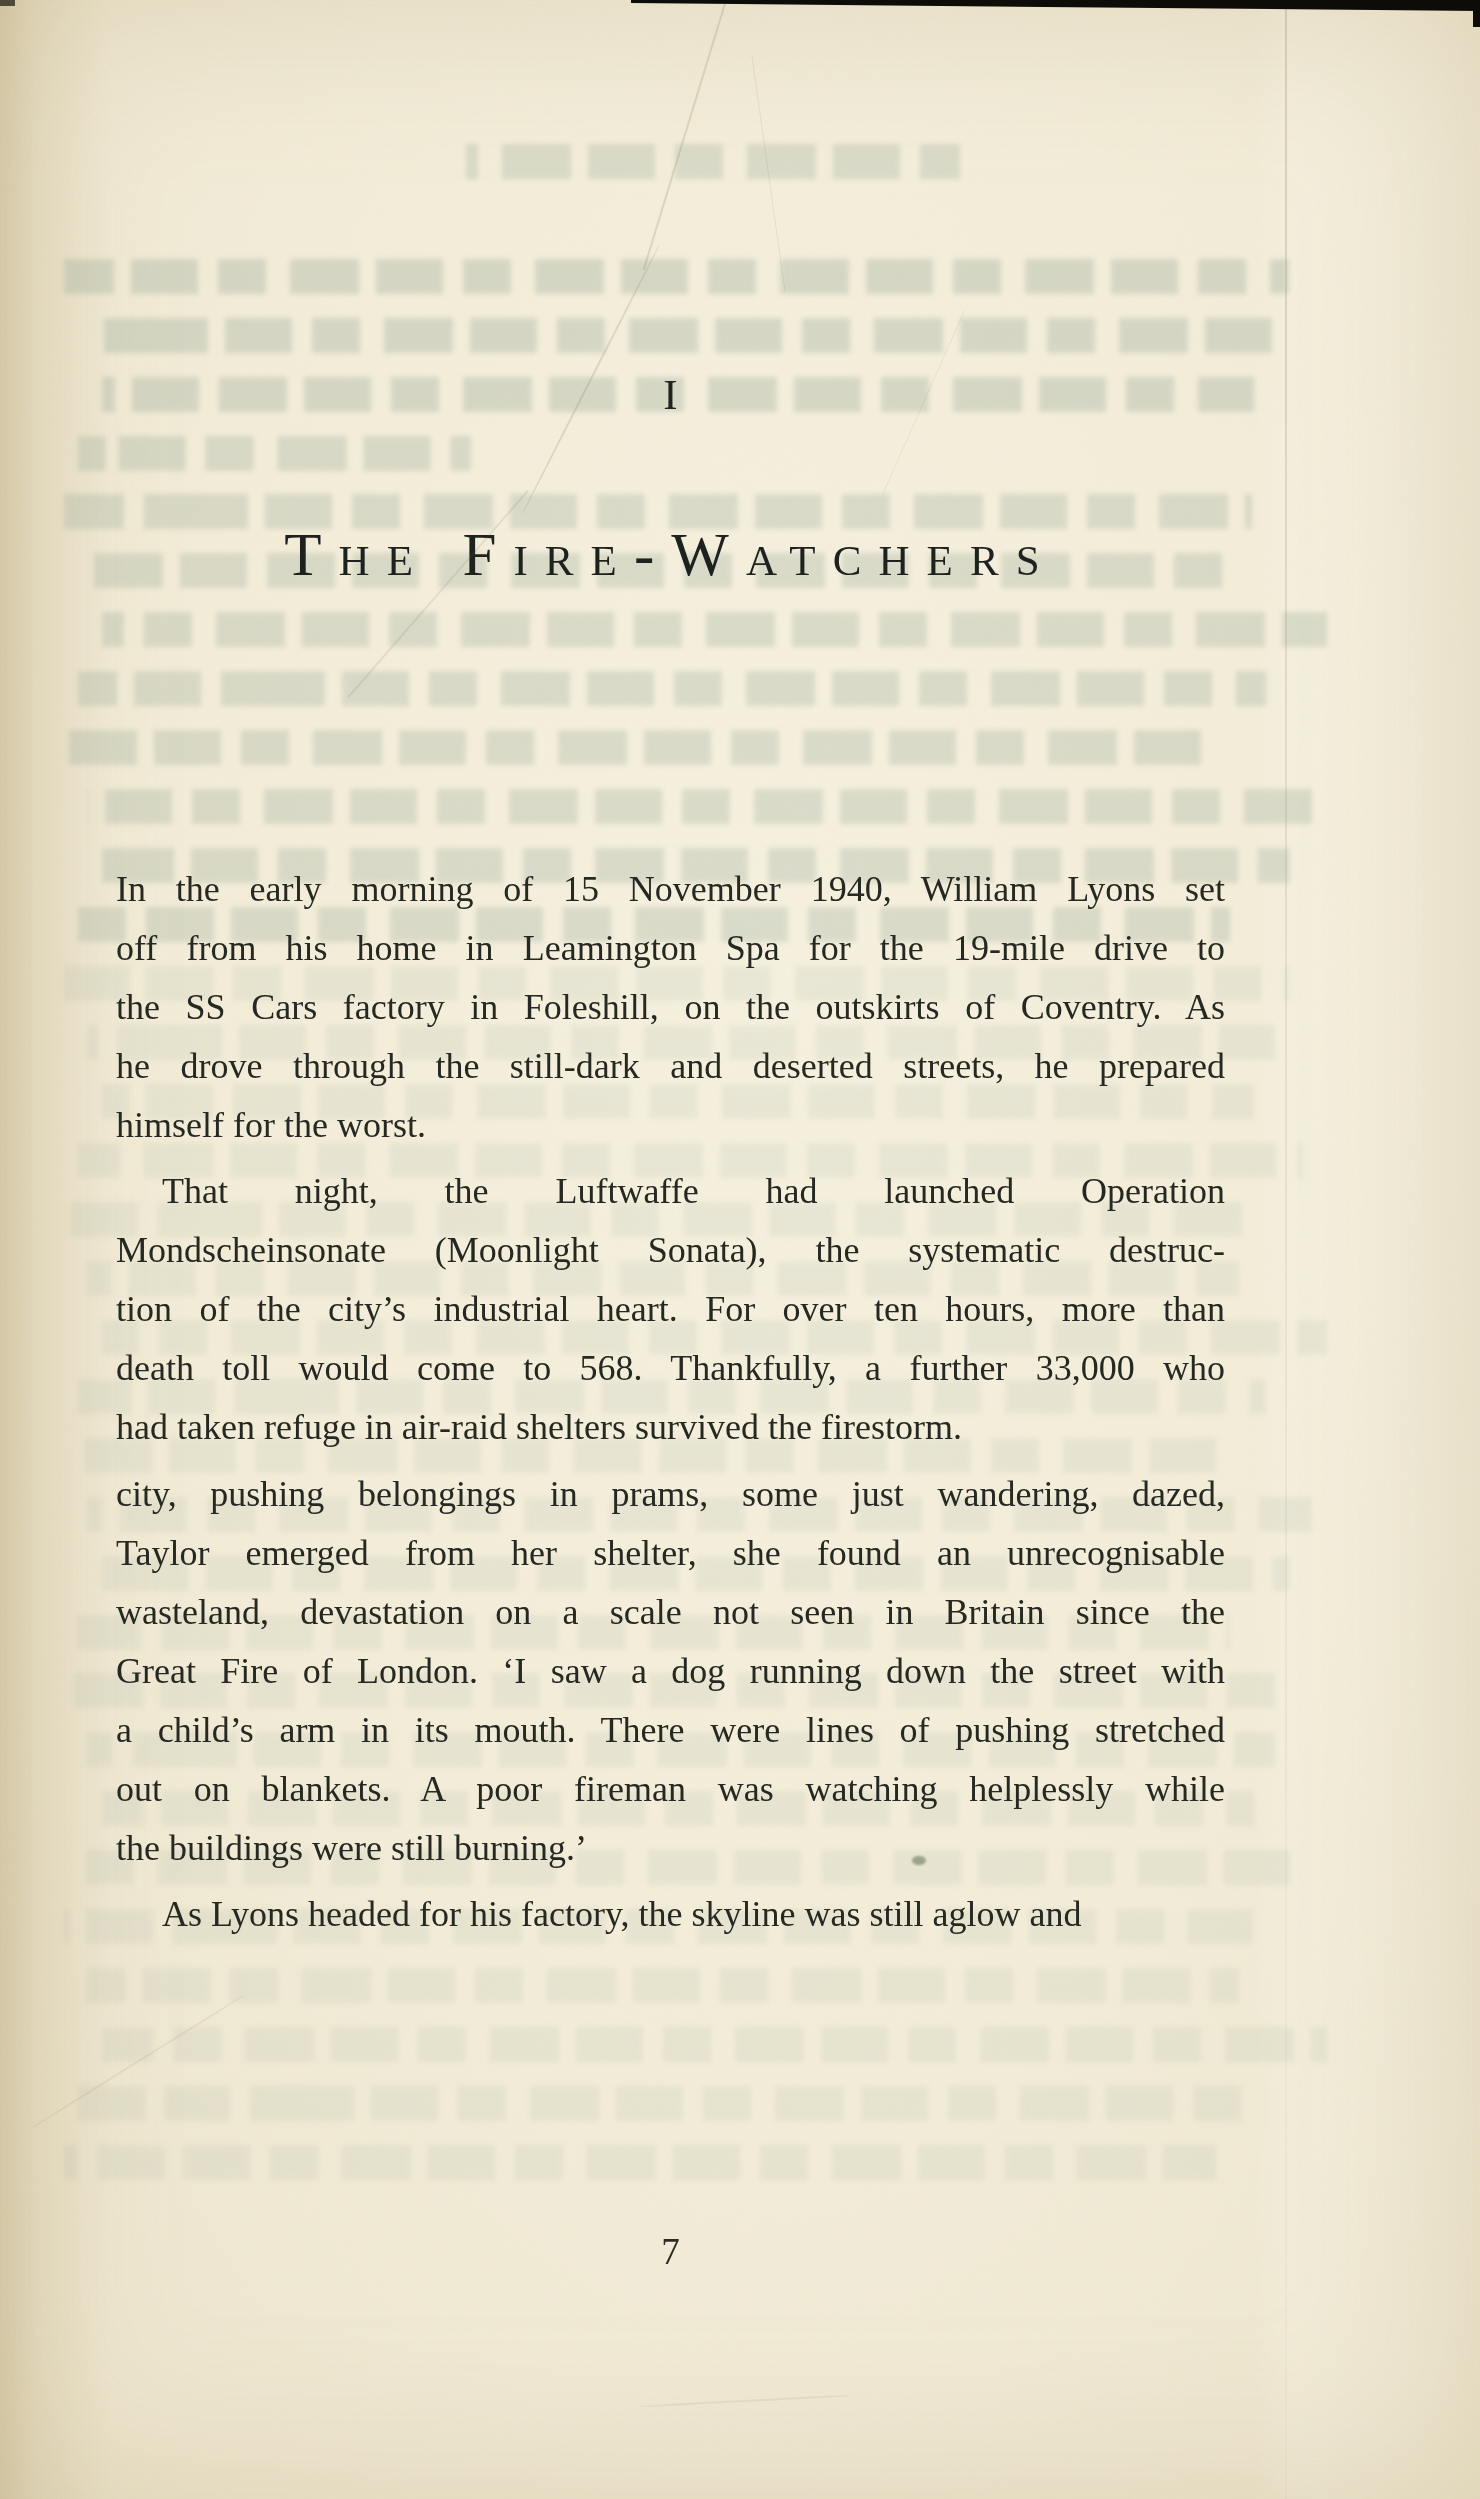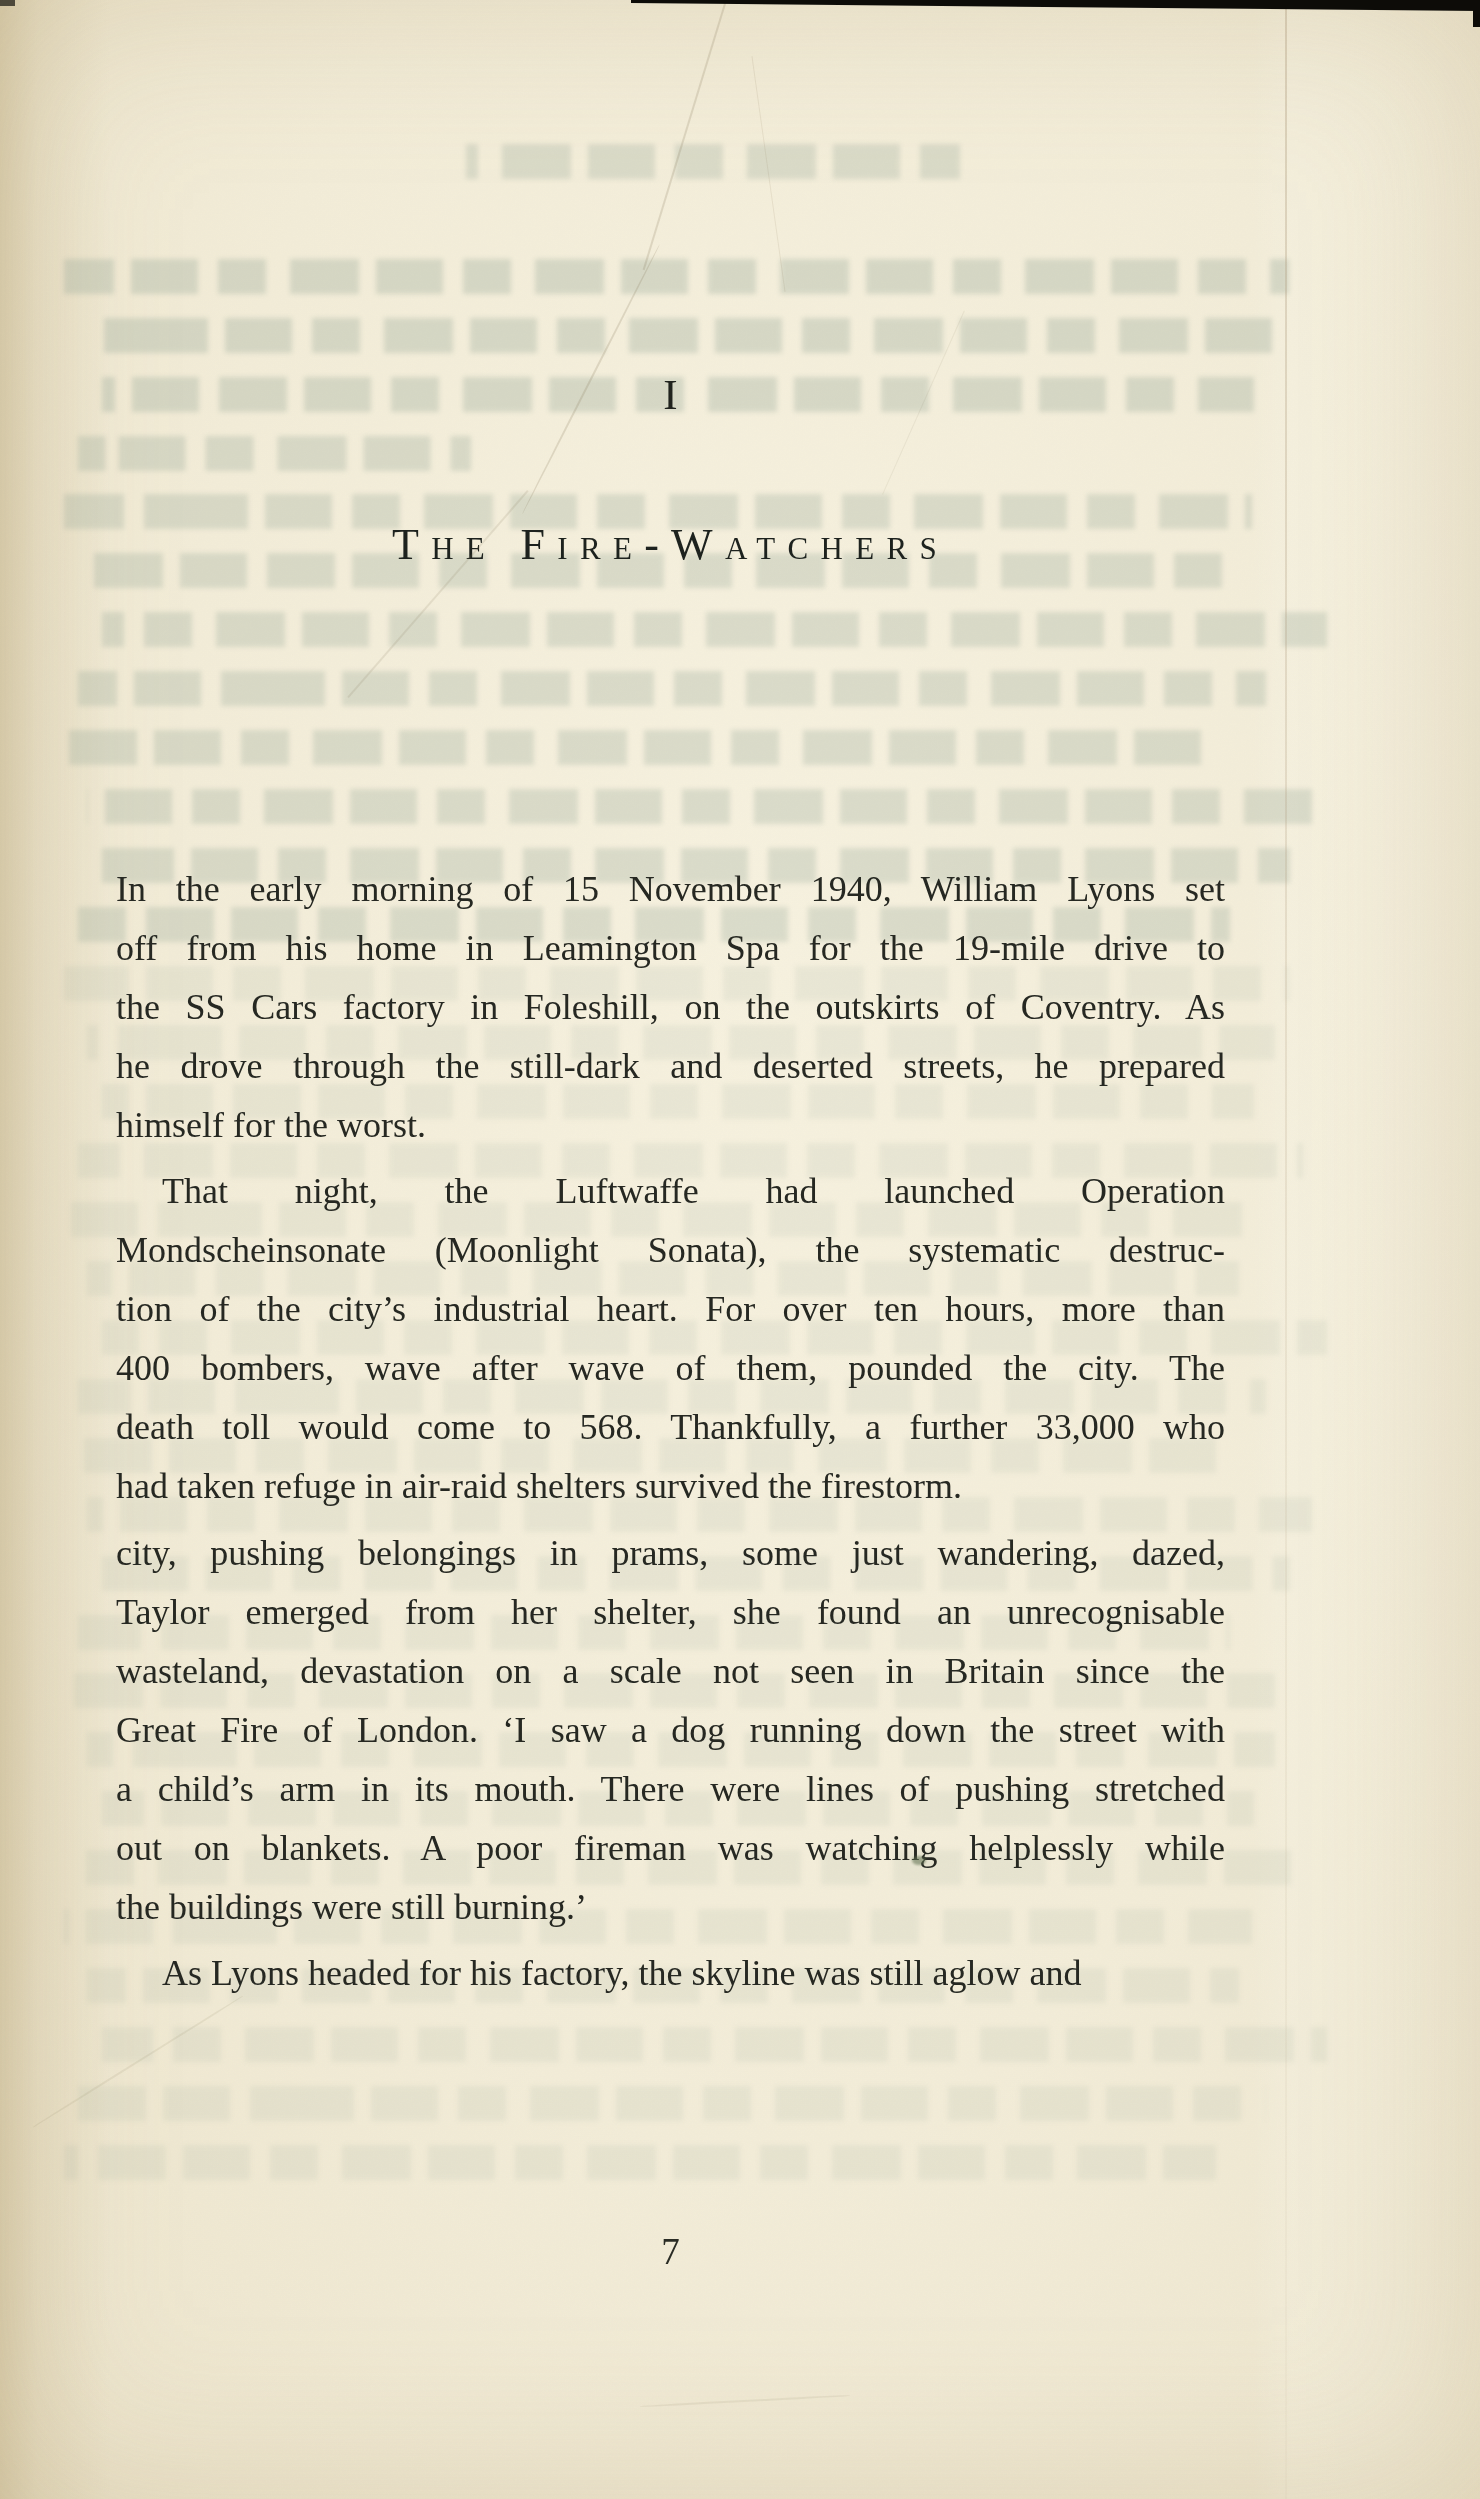--- a/index.html
+++ b/index.html
@@ -38,21 +38,21 @@
   .ghost{position:absolute;height:35px;filter:blur(2.7px);transform:scaleX(-1);pointer-events:none;
     background:repeating-linear-gradient(90deg,
       #93a596 0 48px, transparent 48px 68px,
       #93a596 68px 135px, transparent 135px 152px,
       #93a596 152px 221px, transparent 221px 245px);}
   
   .content{position:absolute;left:116px;top:0;width:1109px;height:2500px;}
   .chapter-number{position:absolute;top:373px;width:100%;text-align:center;
     font-size:43px;line-height:1;color:#20231e;}
   .chapter-title{position:absolute;top:521px;width:100%;text-align:center;
-    font-variant:small-caps;font-size:44px;line-height:1.1;letter-spacing:.28em;
+    font-variant:small-caps;font-size:61px;line-height:1.1;letter-spacing:.28em;
     color:#1d221e;white-space:nowrap;}
   .body-text{position:absolute;top:860px;left:0;width:1109px;}
   .para{margin-top:7.3px;}
   .para:first-child{margin-top:0;}
   .bline{font-size:36px;line-height:59px;height:59px;white-space:nowrap;color:#262822;}
   .bline.j{text-align:justify;text-align-last:justify;white-space:normal;}
   .bline.ind{padding-left:46px;}
   .page-number{position:absolute;top:2230px;width:100%;text-align:center;font-size:37px;color:#2a2c25;}
   .smudge{position:absolute;left:912px;top:1856px;width:13.7px;height:9.1px;border-radius:50%;
     background:#5f7050;opacity:.55;filter:blur(0.9px);}
@@ -107,21 +107,20 @@
           <div class="bline j">In the early morning of 15 November 1940, William Lyons set</div>
           <div class="bline j">off from his home in Leamington Spa for the 19-mile drive to</div>
           <div class="bline j">the SS Cars factory in Foleshill, on the outskirts of Coventry. As</div>
           <div class="bline j">he drove through the still-dark and deserted streets, he prepared</div>
           <div class="bline">himself for the worst.</div>
         </div>
         <div class="para">
           <div class="bline j ind">That night, the Luftwaffe had launched Operation</div>
           <div class="bline j">Mondscheinsonate (Moonlight Sonata), the systematic destruc-</div>
           <div class="bline j">tion of the city’s industrial heart. For over ten hours, more than</div>
-          <div class="bline j">400 bombers, wave after wave of them, pounded the city. The</div>
           <div class="bline j">death toll would come to 568. Thankfully, a further 33,000 who</div>
           <div class="bline">had taken refuge in air-raid shelters survived the firestorm.</div>
         </div>
         <div class="para">
           <div class="bline j">city, pushing belongings in prams, some just wandering, dazed,</div>
           <div class="bline j">Taylor emerged from her shelter, she found an unrecognisable</div>
           <div class="bline j">wasteland, devastation on a scale not seen in&nbsp;Britain since the</div>
           <div class="bline j">Great Fire of London. ‘I saw a dog running down the street with</div>
           <div class="bline j">a child’s arm in its mouth. There were lines of pushing stretched</div>
           <div class="bline j">out on blankets. A poor fireman was watching helplessly while</div>

